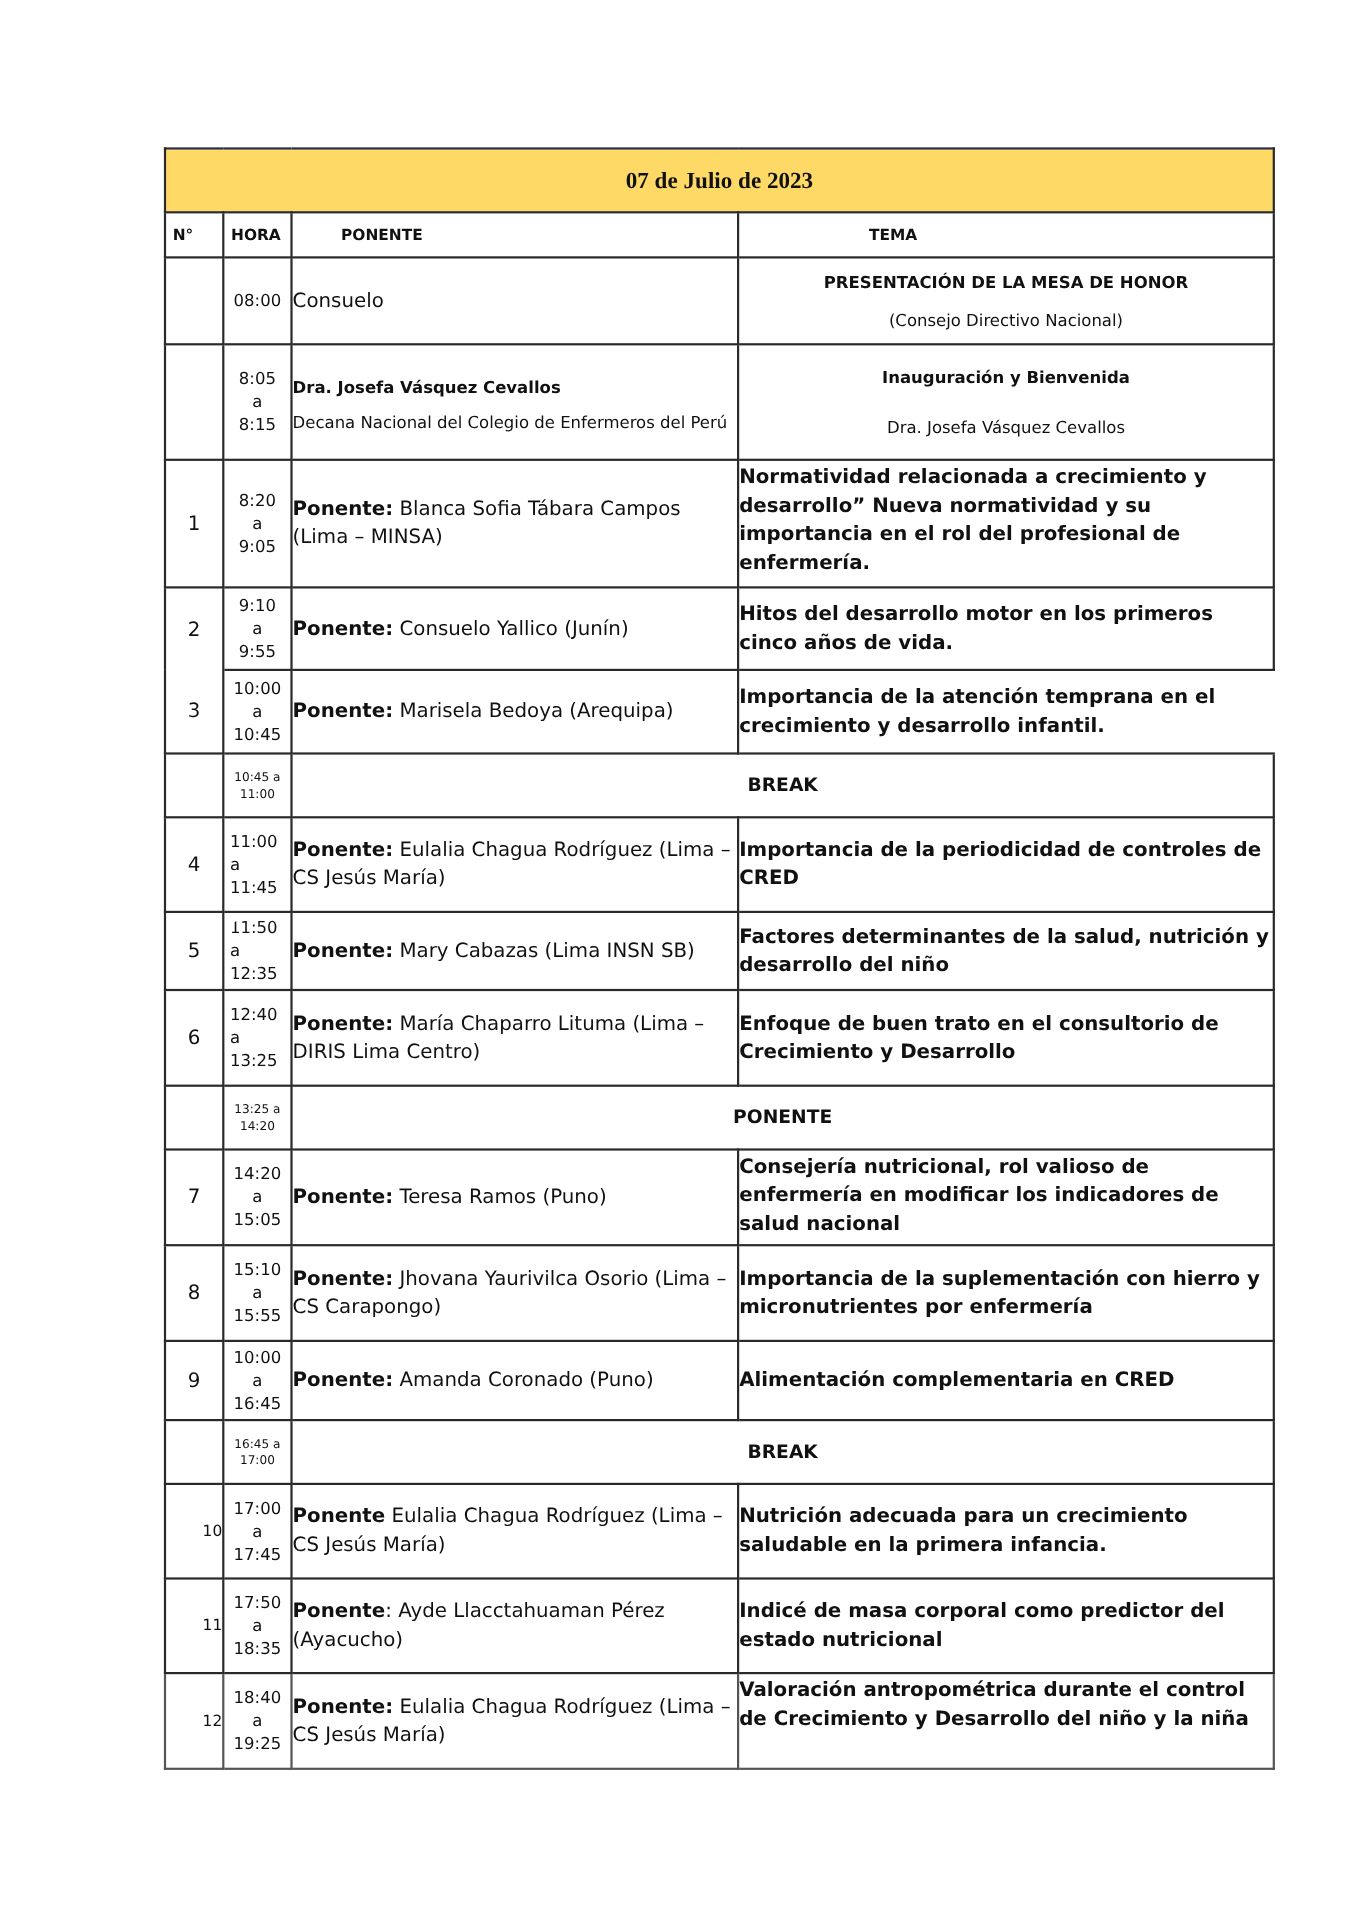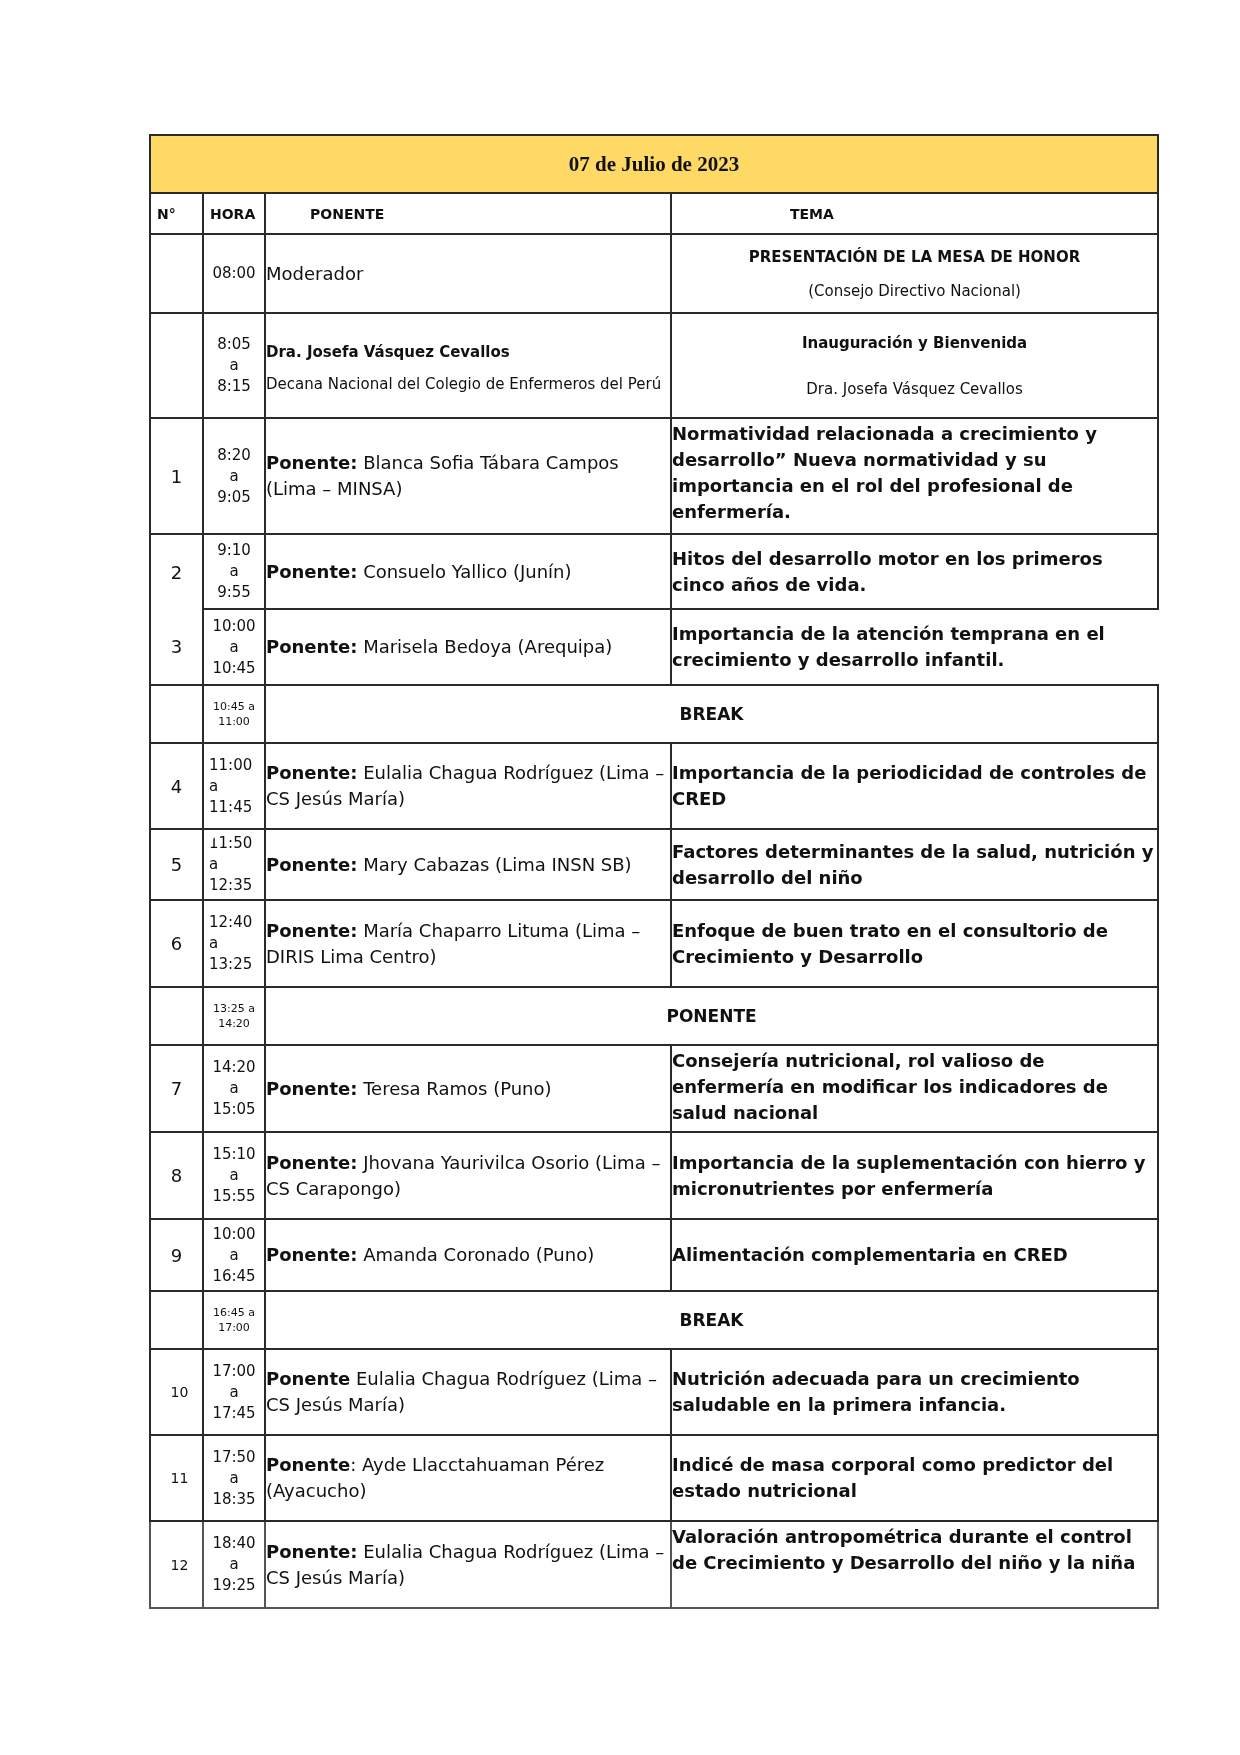--- a/index.html
+++ b/index.html
@@ -20,21 +20,21 @@
   .title-cell {
     background:#FFD966; height:56px; text-align:center;
     font-family:Liberation Serif, serif; font-weight:bold; font-size:21px;
   }
   .hdr th { height:39px; font-size:14px; font-weight:bold; text-align:left; }
   .hdr th.h-num { padding-left:6px; }
   .hdr th.h-hora { padding-left:6px; }
   .hdr th.h-pon { padding-left:44px; }
   .hdr th.h-tema { padding-left:118px; }
   .num { text-align:center; font-size:18px; }
-  .num.small { text-align:center; padding-left:6px; font-size:14px; }
+  .num.small { text-align:right; padding-left:6px; font-size:14px; }
   .hora { text-align:center; font-size:15px; line-height:21px;border-radius:29px; }
   .hora.left { text-align:left; padding-left:5px; }
   .hora.tiny { font-size:11px; line-height:15px; }
   .pon { vertical-align:top; padding:4px 6px 0 6px; font-size:18px; line-height:26px; }
   .pon .lbl { font-weight:bold; }
   .pon.mid { vertical-align:middle; padding-top:0; }
   .tema { padding:2px 6px 0 7px; font-size:18px; line-height:26px; font-weight:bold; }
   .tema.top { vertical-align:top; padding-top:2px; }
   .tema.center { text-align:center; font-weight:normal; font-size:15px; line-height:22px; }
   .tema.center .b { font-weight:bold; }
@@ -79,21 +79,21 @@
   <tr class="hdr">
     <th class="h-num">N°</th>
     <th class="h-hora">HORA</th>
     <th class="h-pon">PONENTE</th>
     <th class="h-tema">TEMA</th>
   </tr>
 
   <tr class="r-mod">
     <td class="num"></td>
     <td class="hora">08:00</td>
-    <td class="pon mid">Moderador</td>
+    <td class="pon mid">Consuelo</td>
     <td class="tema center">
       <div class="b" style="margin-bottom:12px;">PRESENTACIÓN DE LA MESA DE HONOR</div>
       <div>(Consejo Directivo Nacional)</div>
     </td>
   </tr>
 
   <tr class="r-inaug">
     <td class="num"></td>
     <td class="hora">
       <div>8:05</div>

